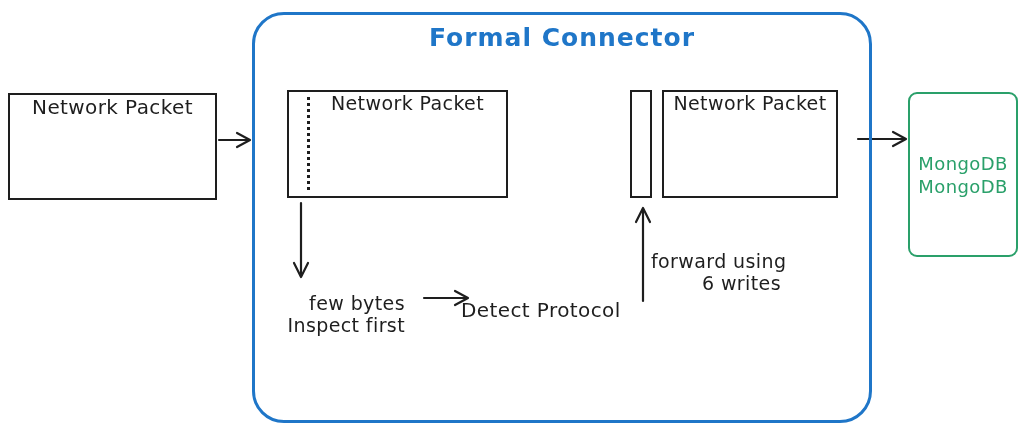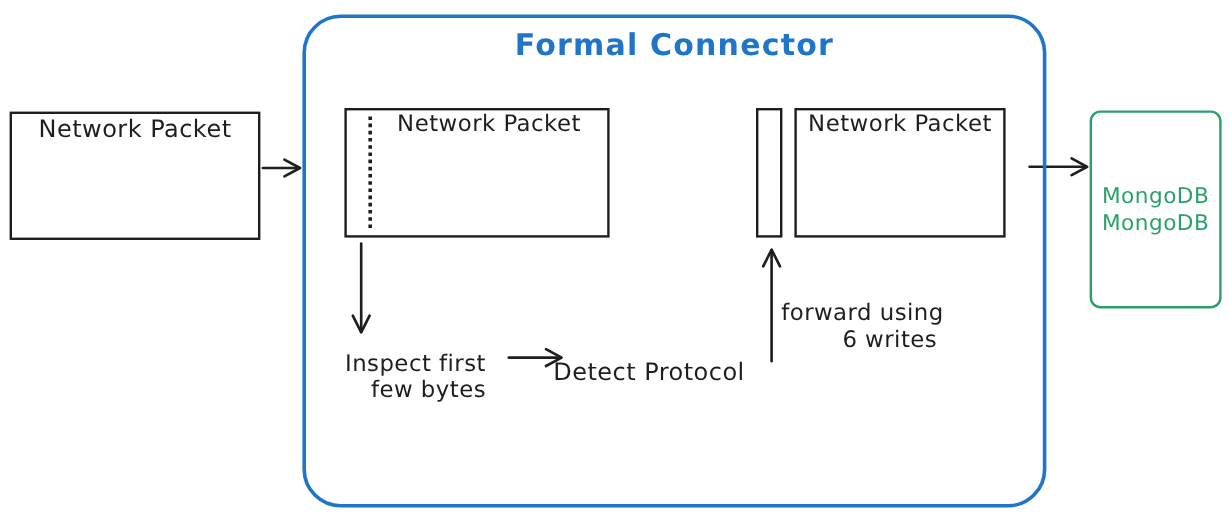--- a/index.html
+++ b/index.html
@@ -104,22 +104,22 @@
   <div class="connector">
     <div class="connector-title">Formal Connector</div>
   </div>
 
   <div class="box inspected-box">
     <span class="dotted-line"></span>
     <span>Network Packet</span>
   </div>
 
   <div class="label inspect-label">
+    <div>few bytes</div>
     <div>Inspect first</div>
-    <div>few bytes</div>
   </div>
 
   <div class="label detect-label">Detect Protocol</div>
 
   <div class="label forward-label">
     <div>forward using</div>
     <div>6 writes</div>
   </div>
 
   <div class="box slice-box"></div>

